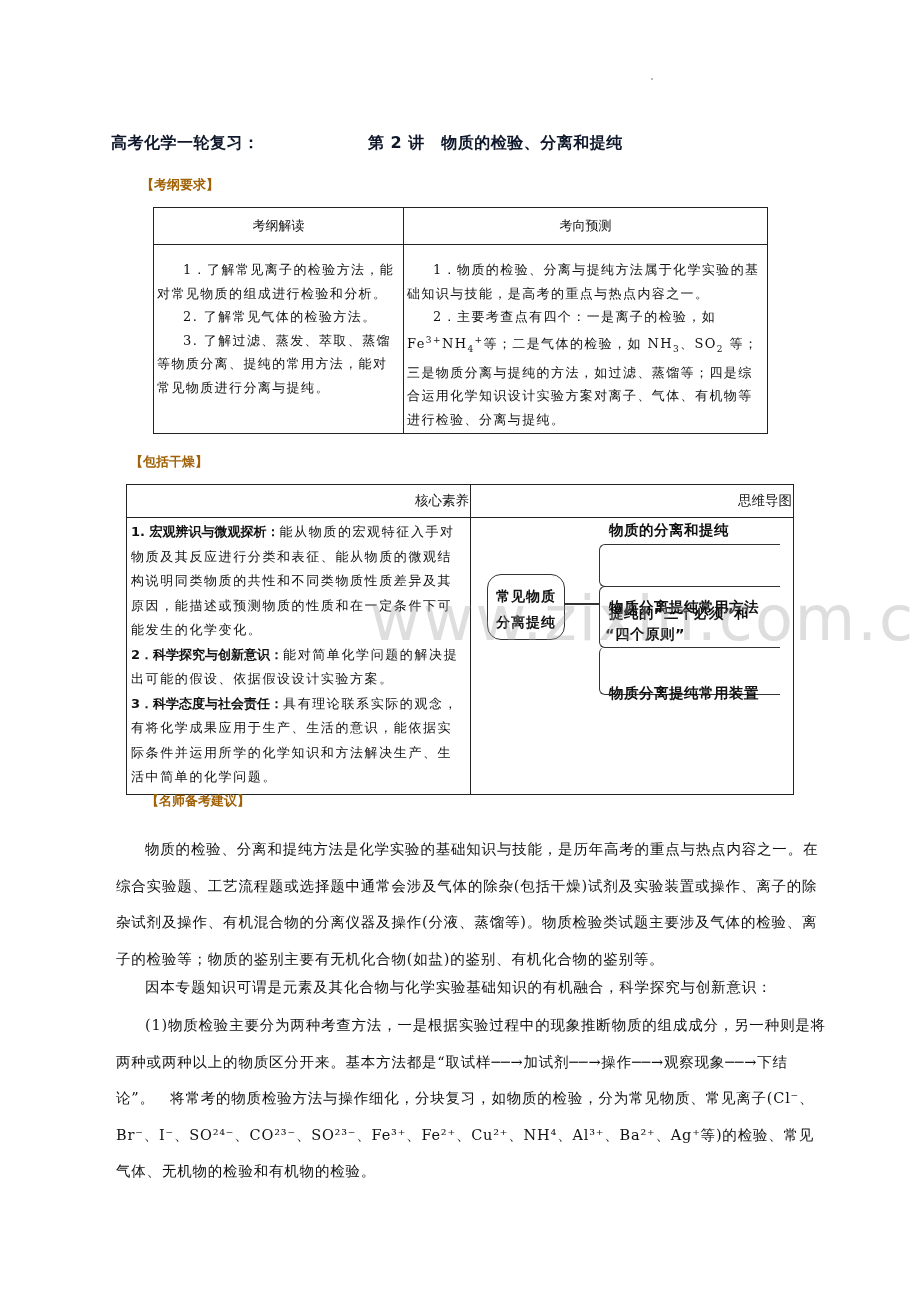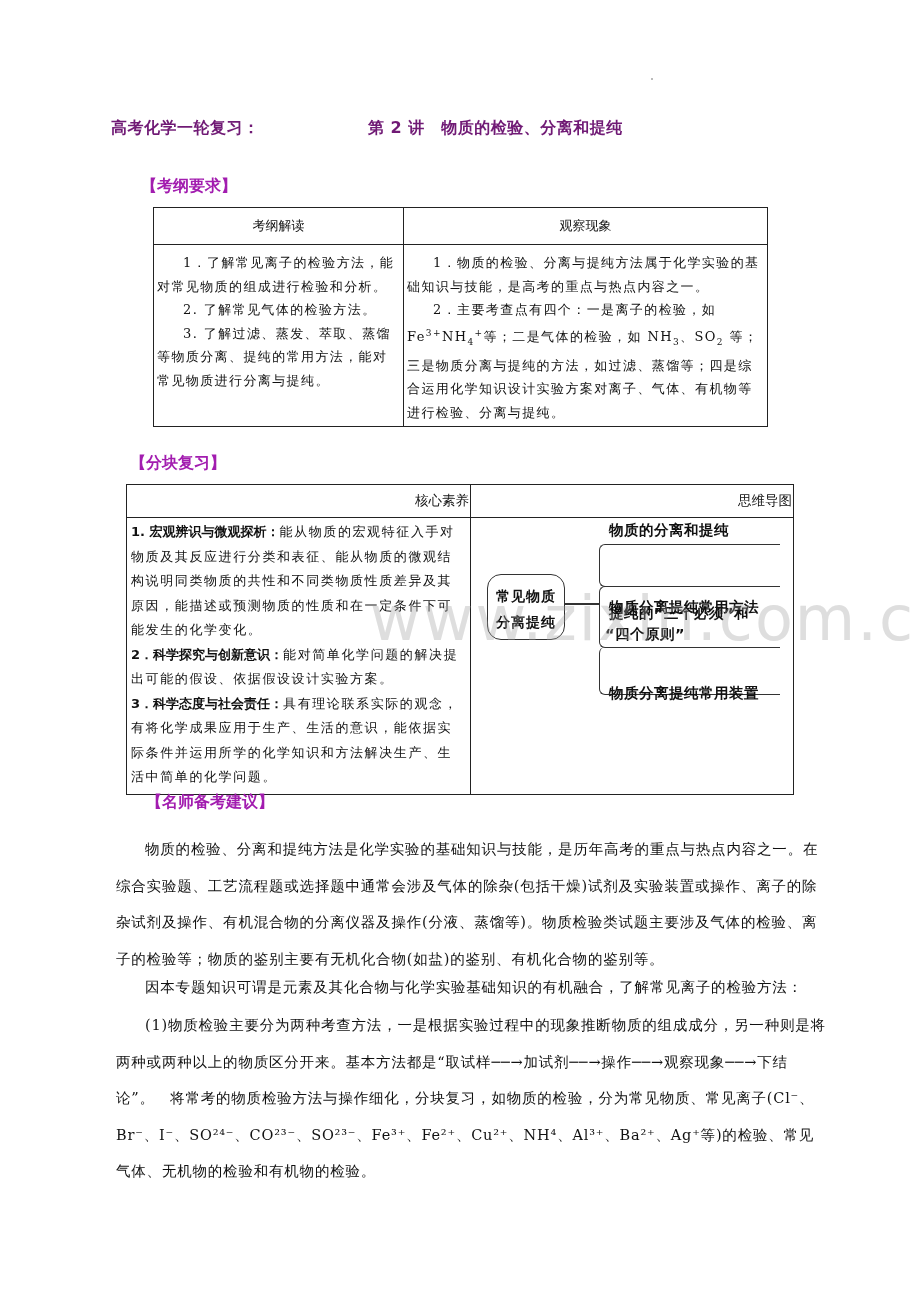--- a/index.html
+++ b/index.html
@@ -1,30 +1,30 @@
 <!DOCTYPE html>
 <html><head>
 <meta charset="utf-8">
 <style>
   html, body { margin: 0; padding: 0; background: #ffffff; }
   body { width: 920px; height: 1302px; position: relative; overflow: hidden;
          font-family: "DejaVu Serif", "Liberation Serif", serif; color: #111; }
   .abs { position: absolute; }
   .dot { left: 651px; top: 78px; width: 2px; height: 2px; background: #bbb; }
-  .title { top: 118px; font-family: "DejaVu Sans", "Liberation Sans", sans-serif;
-           font-weight: bold; font-size: 16px; color: #701a75; letter-spacing: 0.5px; }
+  .title { top: 133px; font-family: "DejaVu Sans", "Liberation Sans", sans-serif;
+           font-weight: bold; font-size: 16px; color: #0f172a; letter-spacing: 0.5px; }
   .title-left { left: 111px; }
   .title-right { left: 368px; }
   .sec-head { font-family: Liberation Serif, serif; font-weight: bold;
-              font-size: 16px; color: #a21caf; }
+              font-size: 13px; color: #a16207; }
   table { border-collapse: collapse; position: absolute; }
   td, th { border: 1px solid #222; vertical-align: top; font-weight: normal; }
   .t1 { left: 153px; top: 207px; width: 615px; font-size: 13px; line-height: 23.5px; border-radius: 18px; }
   .t1 th { height: 34px; text-align: center; vertical-align: middle; font-size: 13px; }
-  .t1 td { padding: 6px 2px 2px 3px; letter-spacing: 1.4px; margin-top: 28px; }
+  .t1 td { padding: 13px 2px 2px 3px; letter-spacing: 1.4px; margin-top: 28px; }
   .t1 .c1 { width: 244px; }
   .ind { text-indent: 2em; }
   .t2 { left: 126px; top: 484px; width: 668px; font-size: 13px; }
   .t2 th { height: 30px; text-align: right; vertical-align: middle;
            font-family: "DejaVu Sans", "Liberation Sans", sans-serif; font-size: 13.5px; }
   .t2 td { padding: 2px 4px 4px 4px; line-height: 24.5px; letter-spacing: 1.6px; }
   .t2 .c1 { width: 335px; }
   .bold-sans { font-family: "DejaVu Sans", "Liberation Sans", sans-serif; font-weight: bold; letter-spacing: 0; }
   .mm { position: relative; height: 262px; }
   .mm-root { position: absolute; left: 16px; top: 56px; width: 76px; height: 56px; border: 1.5px solid #333;
@@ -47,37 +47,37 @@
 
 <div class="abs title title-left">高考化学一轮复习：</div>
 <div class="abs title title-right">第 2 讲　物质的检验、分离和提纯</div>
 
 <div class="abs sec-head" style="left:141px; top:176px;">【考纲要求】</div>
 
 <table class="t1">
   <tbody>
       <tr>
     <th class="c1">考纲解读</th>
-    <th>观察现象</th>
+    <th>考向预测</th>
   </tr>
   <tr>
     <td class="c1">
       <div class="ind">1．了解常见离子的检验方法，能对常见物质的组成进行检验和分析。</div>
       <div class="ind">2. 了解常见气体的检验方法。</div>
       <div class="ind">3. 了解过滤、蒸发、萃取、蒸馏等物质分离、提纯的常用方法，能对常见物质进行分离与提纯。</div>
     </td>
     <td>
       <div class="ind">1．物质的检验、分离与提纯方法属于化学实验的基础知识与技能，是高考的重点与热点内容之一。</div>
       <div class="ind"><span>2．主要考查点有四个：一是离子的检验，如 Fe</span><sup>3+</sup><span>NH</span><sub>4</sub><sup>+</sup><span>等；二是气体的检验，如 NH</span><sub>3</sub><span>、SO</span><sub>2</sub><span> 等；三是物质分离与提纯的方法，如过滤、蒸馏等；四是综合运用化学知识设计实验方案对离子、气体、有机物等进行检验、分离与提纯。</span></div>
     </td>
   </tr>
 </tbody>
   </table>
 
-<div class="abs sec-head" style="left:130px; top:453px;">【分块复习】</div>
+<div class="abs sec-head" style="left:130px; top:453px;">【包括干燥】</div>
 
 <table class="t2">
   <tbody>
       <tr>
     <th class="c1">核心素养</th>
     <th>思维导图</th>
   </tr>
   <tr>
     <td class="c1">
       <div><span class="bold-sans">1. 宏观辨识与微观探析：</span><span>能从物质的宏观特征入手对物质及其反应进行分类和表征、能从物质的微观结构说明同类物质的共性和不同类物质性质差异及其原因，能描述或预测物质的性质和在一定条件下可能发生的化学变化。</span></div>
@@ -103,14 +103,14 @@
     </td>
   </tr>
 </tbody>
   </table>
 
 <div class="watermark">www.zixin.com.cn</div>
 
 <div class="abs sec-head" style="left:146px; top:792px;">【名师备考建议】</div>
 
 <div class="para ind" style="top:831px; line-height:36.5px;">物质的检验、分离和提纯方法是化学实验的基础知识与技能，是历年高考的重点与热点内容之一。在综合实验题、工艺流程题或选择题中通常会涉及气体的除杂(包括干燥)试剂及实验装置或操作、离子的除杂试剂及操作、有机混合物的分离仪器及操作(分液、蒸馏等)。物质检验类试题主要涉及气体的检验、离子的检验等；物质的鉴别主要有无机化合物(如盐)的鉴别、有机化合物的鉴别等。</div>
-<div class="para ind" style="top:972px; line-height:30px;">因本专题知识可谓是元素及其化合物与化学实验基础知识的有机融合，了解常见离子的检验方法：</div>
+<div class="para ind" style="top:972px; line-height:30px;">因本专题知识可谓是元素及其化合物与化学实验基础知识的有机融合，科学探究与创新意识：</div>
 <div class="para ind" style="top:1007px; line-height:36.5px;">(1)物质检验主要分为两种考查方法，一是根据实验过程中的现象推断物质的组成成分，另一种则是将两种或两种以上的物质区分开来。基本方法都是“取试样──→加试剂──→操作──→观察现象──→下结论”。　将常考的物质检验方法与操作细化，分块复习，如物质的检验，分为常见物质、常见离子(Cl⁻、Br⁻、I⁻、SO²⁴⁻、CO²³⁻、SO²³⁻、Fe³⁺、Fe²⁺、Cu²⁺、NH⁴、Al³⁺、Ba²⁺、Ag⁺等)的检验、常见气体、无机物的检验和有机物的检验。</div>
 
 </body></html>

